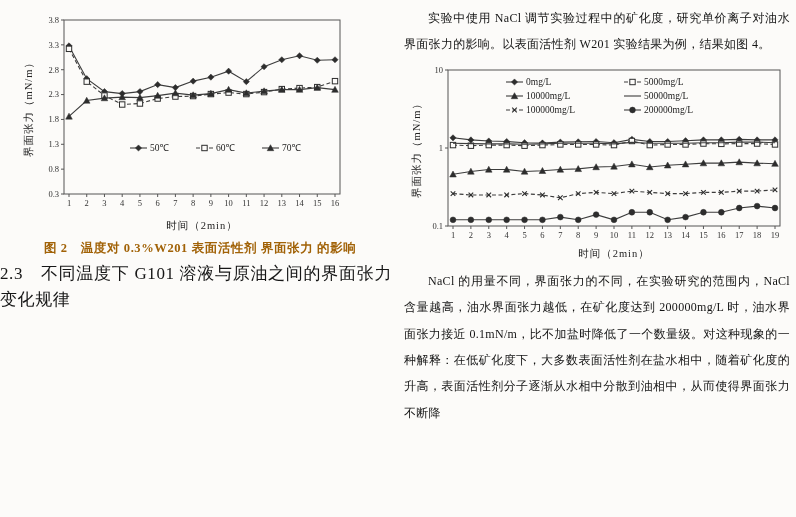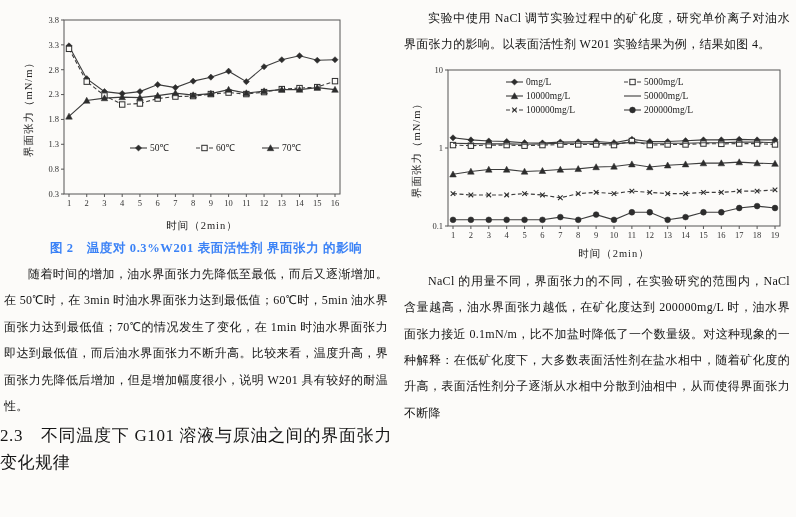--- a/index.html
+++ b/index.html
@@ -20,22 +20,22 @@
     text-align:justify;
     letter-spacing:0.3px;
     margin:4px;
     color:#141414;
   }
   .indent{text-indent:2em;}
   .fig-caption{
     font-size:12.5px;
     font-weight:bold;
     letter-spacing:0.6px;
-    color:#3b82f6;
-    margin:6px;
+    color:#a16207;
+    margin:0;
     white-space:nowrap;
   }
   #fig2-caption{padding-left:44px;margin-top:4px;margin-bottom:4px;}
   #fig4-caption{padding-left:2px;margin-top:4px;margin-bottom:3px;}
   .section-heading{
     font-size:17px;
     line-height:26.4px;
     letter-spacing:0.6px;
     margin:0;
     text-align:justify;
@@ -168,21 +168,20 @@
           <path class="mk" d="M116.5 134.9 L119.6 138 L116.5 141.1 L113.4 138 Z"></path>
           <text class="leglab" x="128" y="141.2">50℃</text>
           <line class="sline dash" x1="174" y1="138" x2="191" y2="138"></line>
           <rect class="mko" x="179.8" y="135.3" width="5.4" height="5.4"></rect>
           <text class="leglab" x="194" y="141.2">60℃</text>
           <line class="sline" x1="240" y1="138" x2="257" y2="138"></line>
           <path class="mk" d="M248.5 134.7 L251.8 140.7 L245.2 140.7 Z"></path>
           <text class="leglab" x="260" y="141.2">70℃</text>
         </svg></div>
     <p class="fig-caption" id="fig2-caption">图 2　温度对 0.3%W201 表面活性剂 界面张力 的影响</p>
-    <p class="para indent">随着时间的增加，油水界面张力先降低至最低，而后又逐渐增加。在 50℃时，在 3min 时油水界面张力达到最低值；60℃时，5min 油水界面张力达到最低值；70℃的情况发生了变化，在 1min 时油水界面张力即达到最低值，而后油水界面张力不断升高。比较来看，温度升高，界面张力先降低后增加，但是增加幅度很小，说明 W201 具有较好的耐温性。</p>
     <p class="section-heading">2.3　不同温度下 G101 溶液与原油之间的界面张力变化规律</p>
   </div>
 
   <div class="col" id="col-right">
     <p class="para indent" style="margin-top:5px;">实验中使用 NaCl 调节实验过程中的矿化度，研究单价离子对油水界面张力的影响。以表面活性剂 W201 实验结果为例，结果如图 4。</p>
     <div class="chart-host" id="fig4-chart"><svg width="382" height="198" viewBox="0 0 382 198">
           <rect class="plotbox" x="38" y="8" width="332" height="156"></rect>
           <line class="tick" x1="35" y1="164" x2="38" y2="164"></line>
           <text class="ylab" x="33" y="166.8" text-anchor="end">0.1</text>
           <line class="tick" x1="35" y1="86" x2="38" y2="86"></line>

